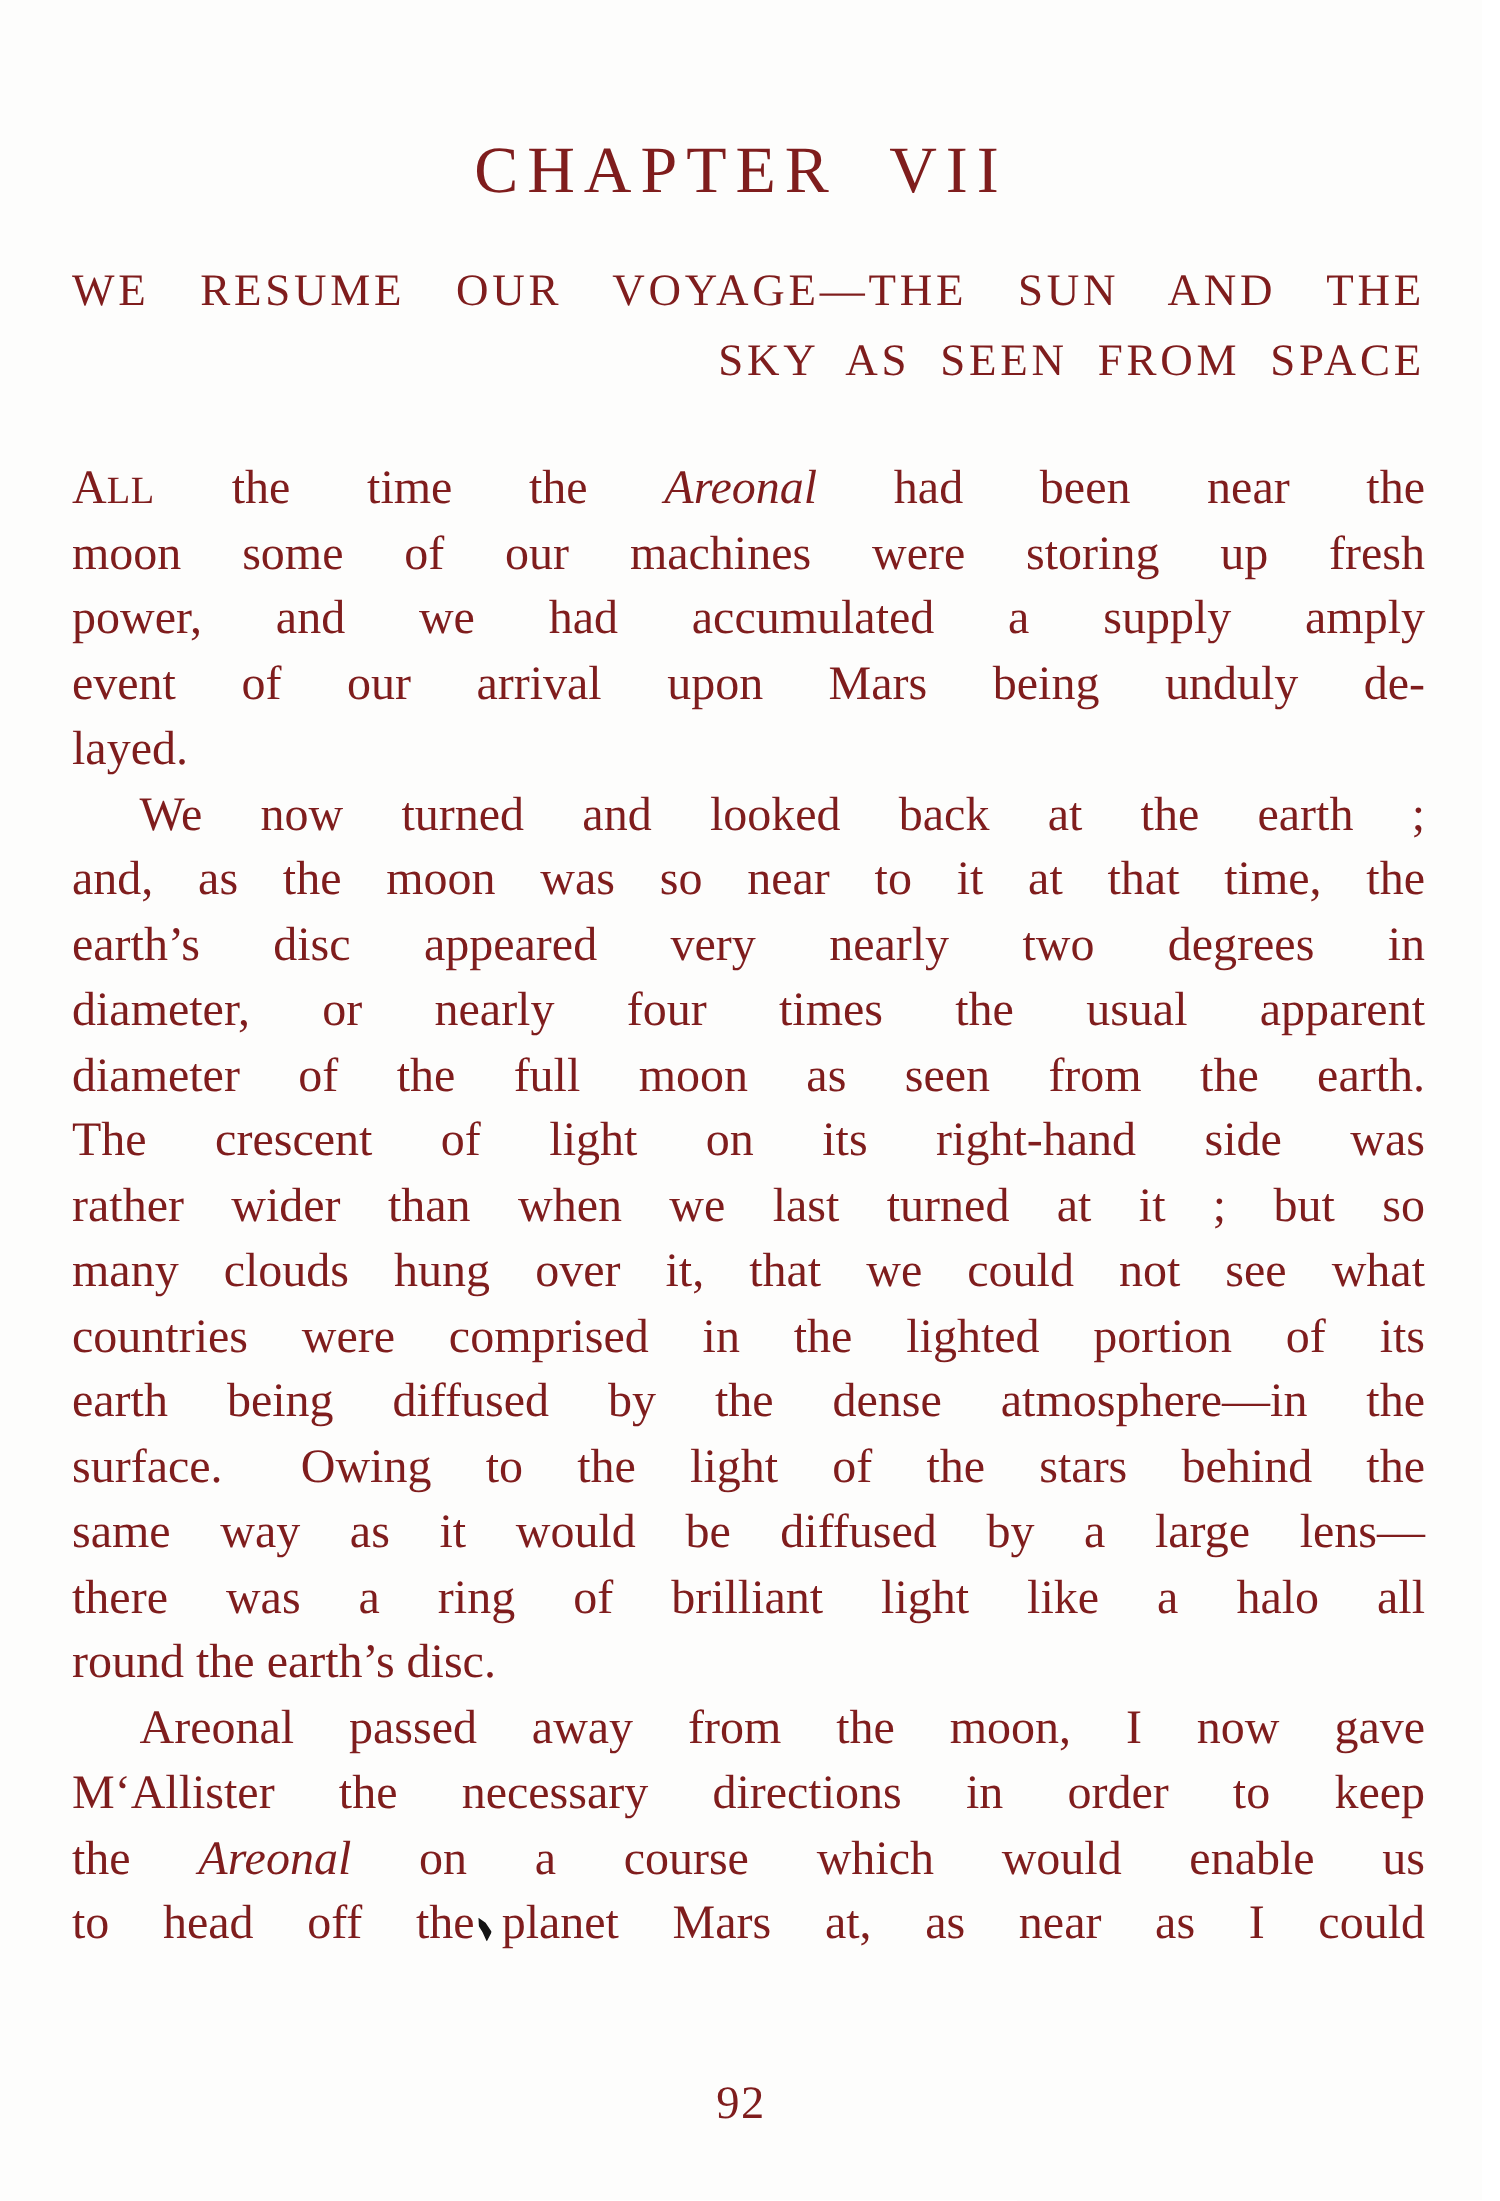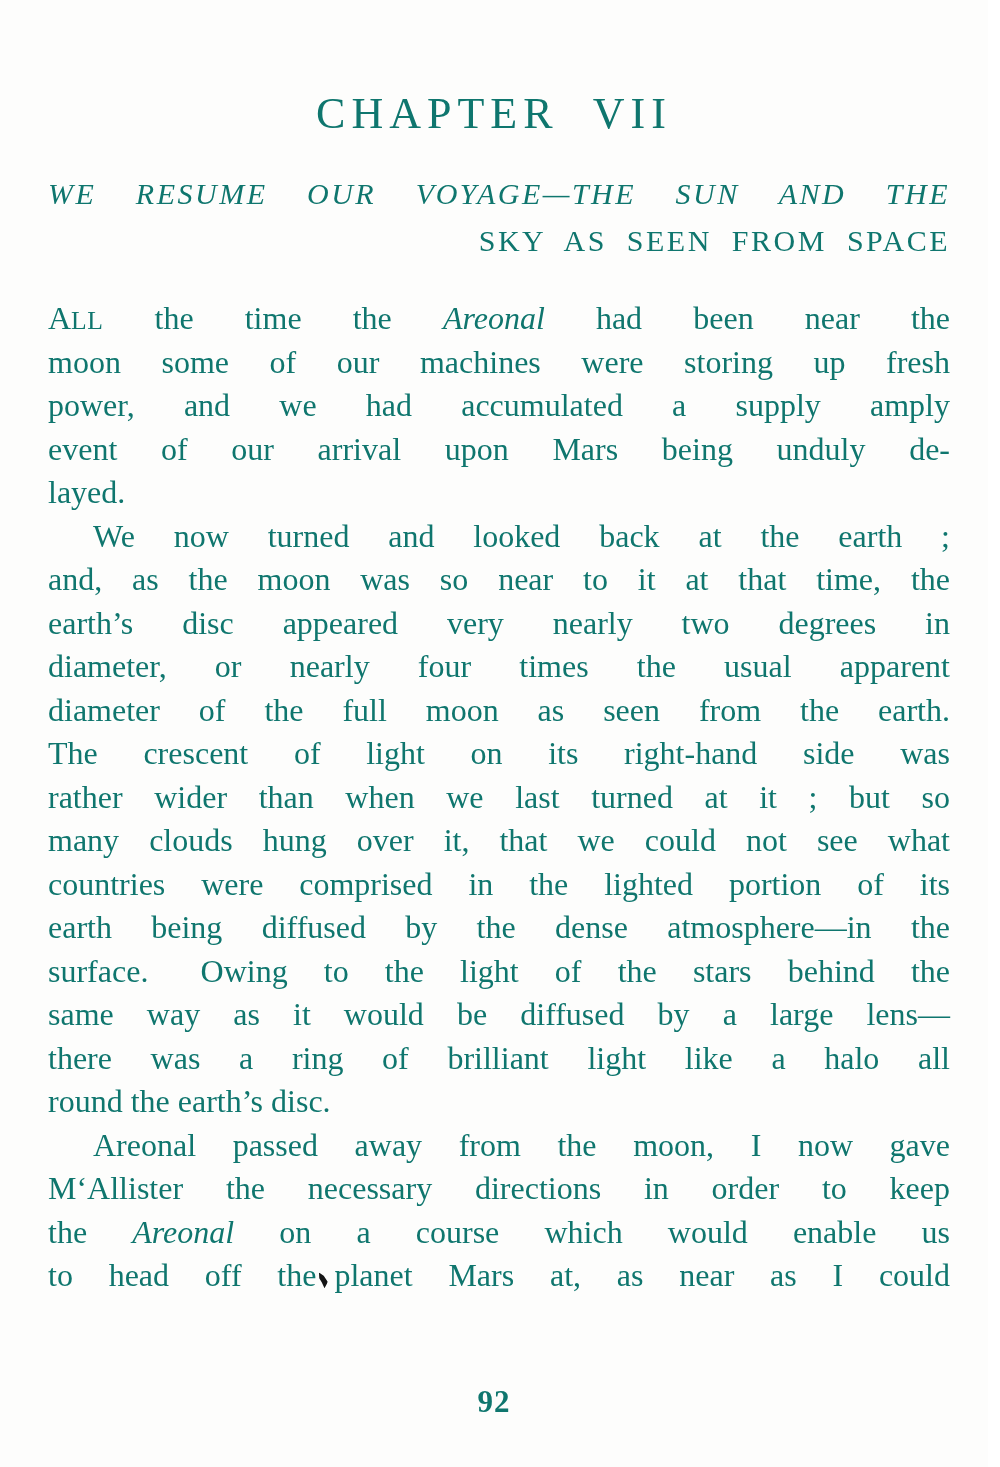--- a/index.html
+++ b/index.html
@@ -5,21 +5,21 @@
   html, body {
     margin: 0;
     padding: 0;
     background: #ffffff;
   }
   .page {
     position: relative;
     width: 988px;
     height: 1467px;
     background: #fdfdfc;
-    color: #0f766e;
+    color: #7f1d1d;
     font-family: "Liberation Serif", "DejaVu Serif", serif;
     overflow: hidden;
   }
   .chapter-title {
     position: absolute;
     top: 88px;
     left: 0;
     width: 100%;
     text-align: center;
     font-size: 44px;
@@ -32,35 +32,34 @@
     top: 170px;
     left: 48px;
     width: 902px;
     font-size: 30px;
     letter-spacing: 2.5px;
     line-height: 47px;
   }
   .subtitle-line1 {
     text-align: justify;
     text-align-last: justify;
-    font-style: italic;
   }
   .subtitle-line2 {
     text-align: right;
     word-spacing: 10px;
   }
   .body-text {
     position: absolute;
     top: 296px;
     left: 48px;
     width: 902px;
     font-size: 32px;
   }
   .line {
-    line-height: 44px;
+    line-height: 57px;
     height: 43.5px;
     text-align: justify;
     text-align-last: justify;
   }
   .line.indent { padding-left: 45px; }
   .line.last { text-align-last: left; }
   .it { font-style: italic; }
   .sc { font-size: 0.8em; letter-spacing: 0.5px; }
   .blot {
     display: inline-block;
@@ -72,21 +71,20 @@
     transform: rotate(8deg);
   }
   .page-number {
     position: absolute;
     top: 1384px;
     left: 0;
     width: 100%;
     text-align: center;
     font-size: 31px;
     letter-spacing: 1px;
-    font-weight: bold;
   }
 </style>
 </head>
 <body>
 
 <div class="page">
   <div class="chapter-title">CHAPTER VII</div>
 
   <div class="subtitle">
     <div class="subtitle-line1">WE RESUME OUR VOYAGE—THE SUN AND THE</div>

